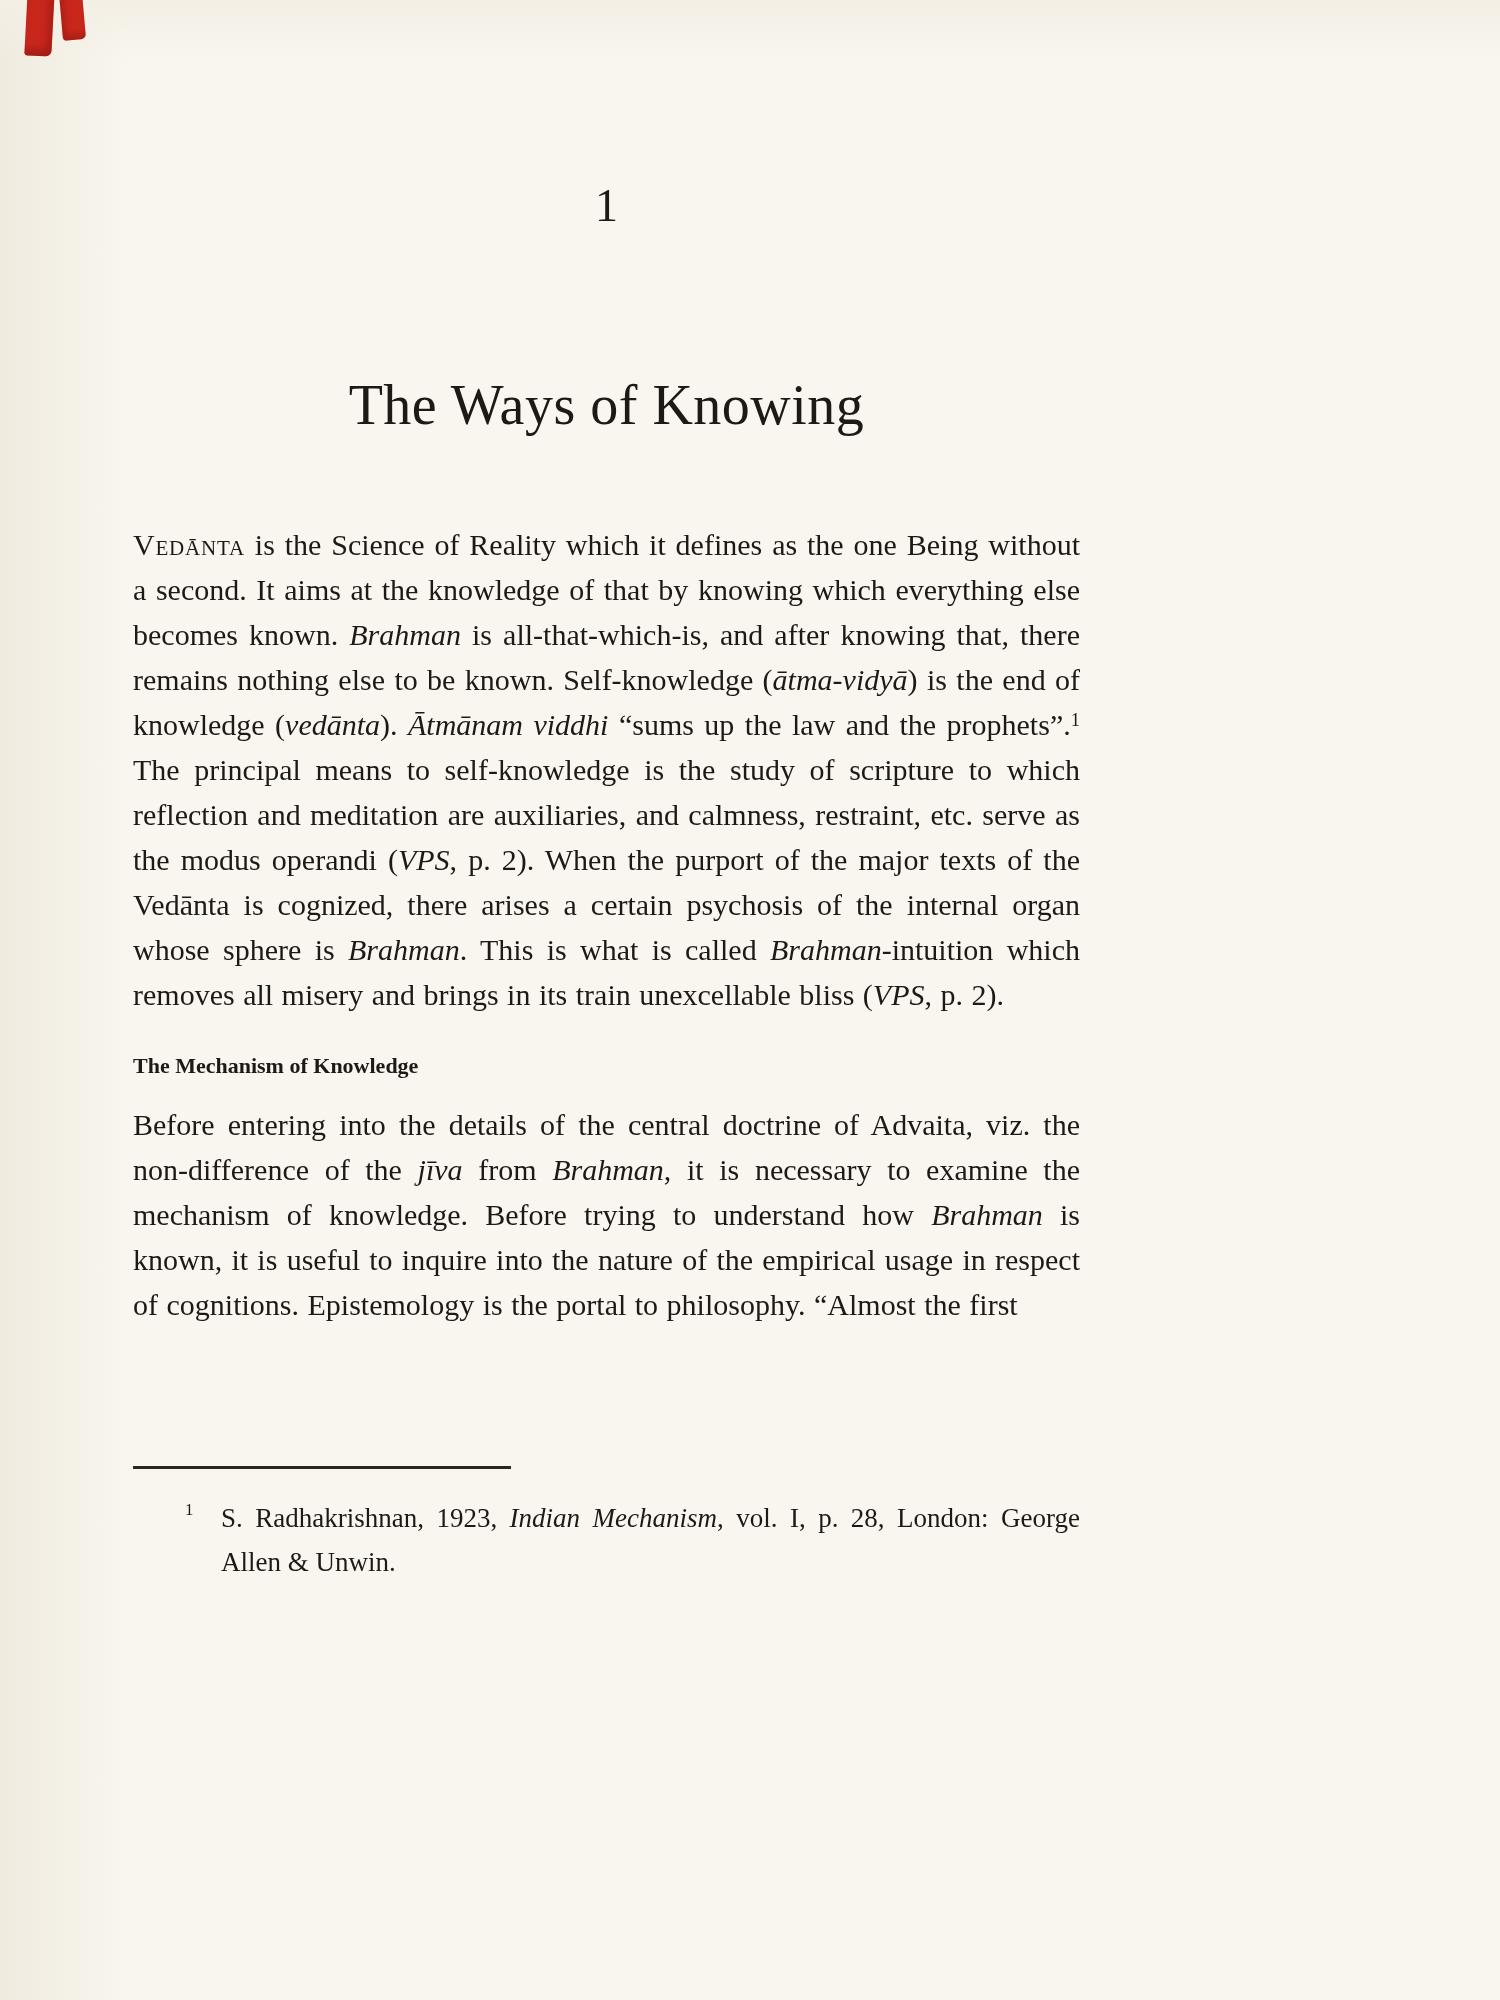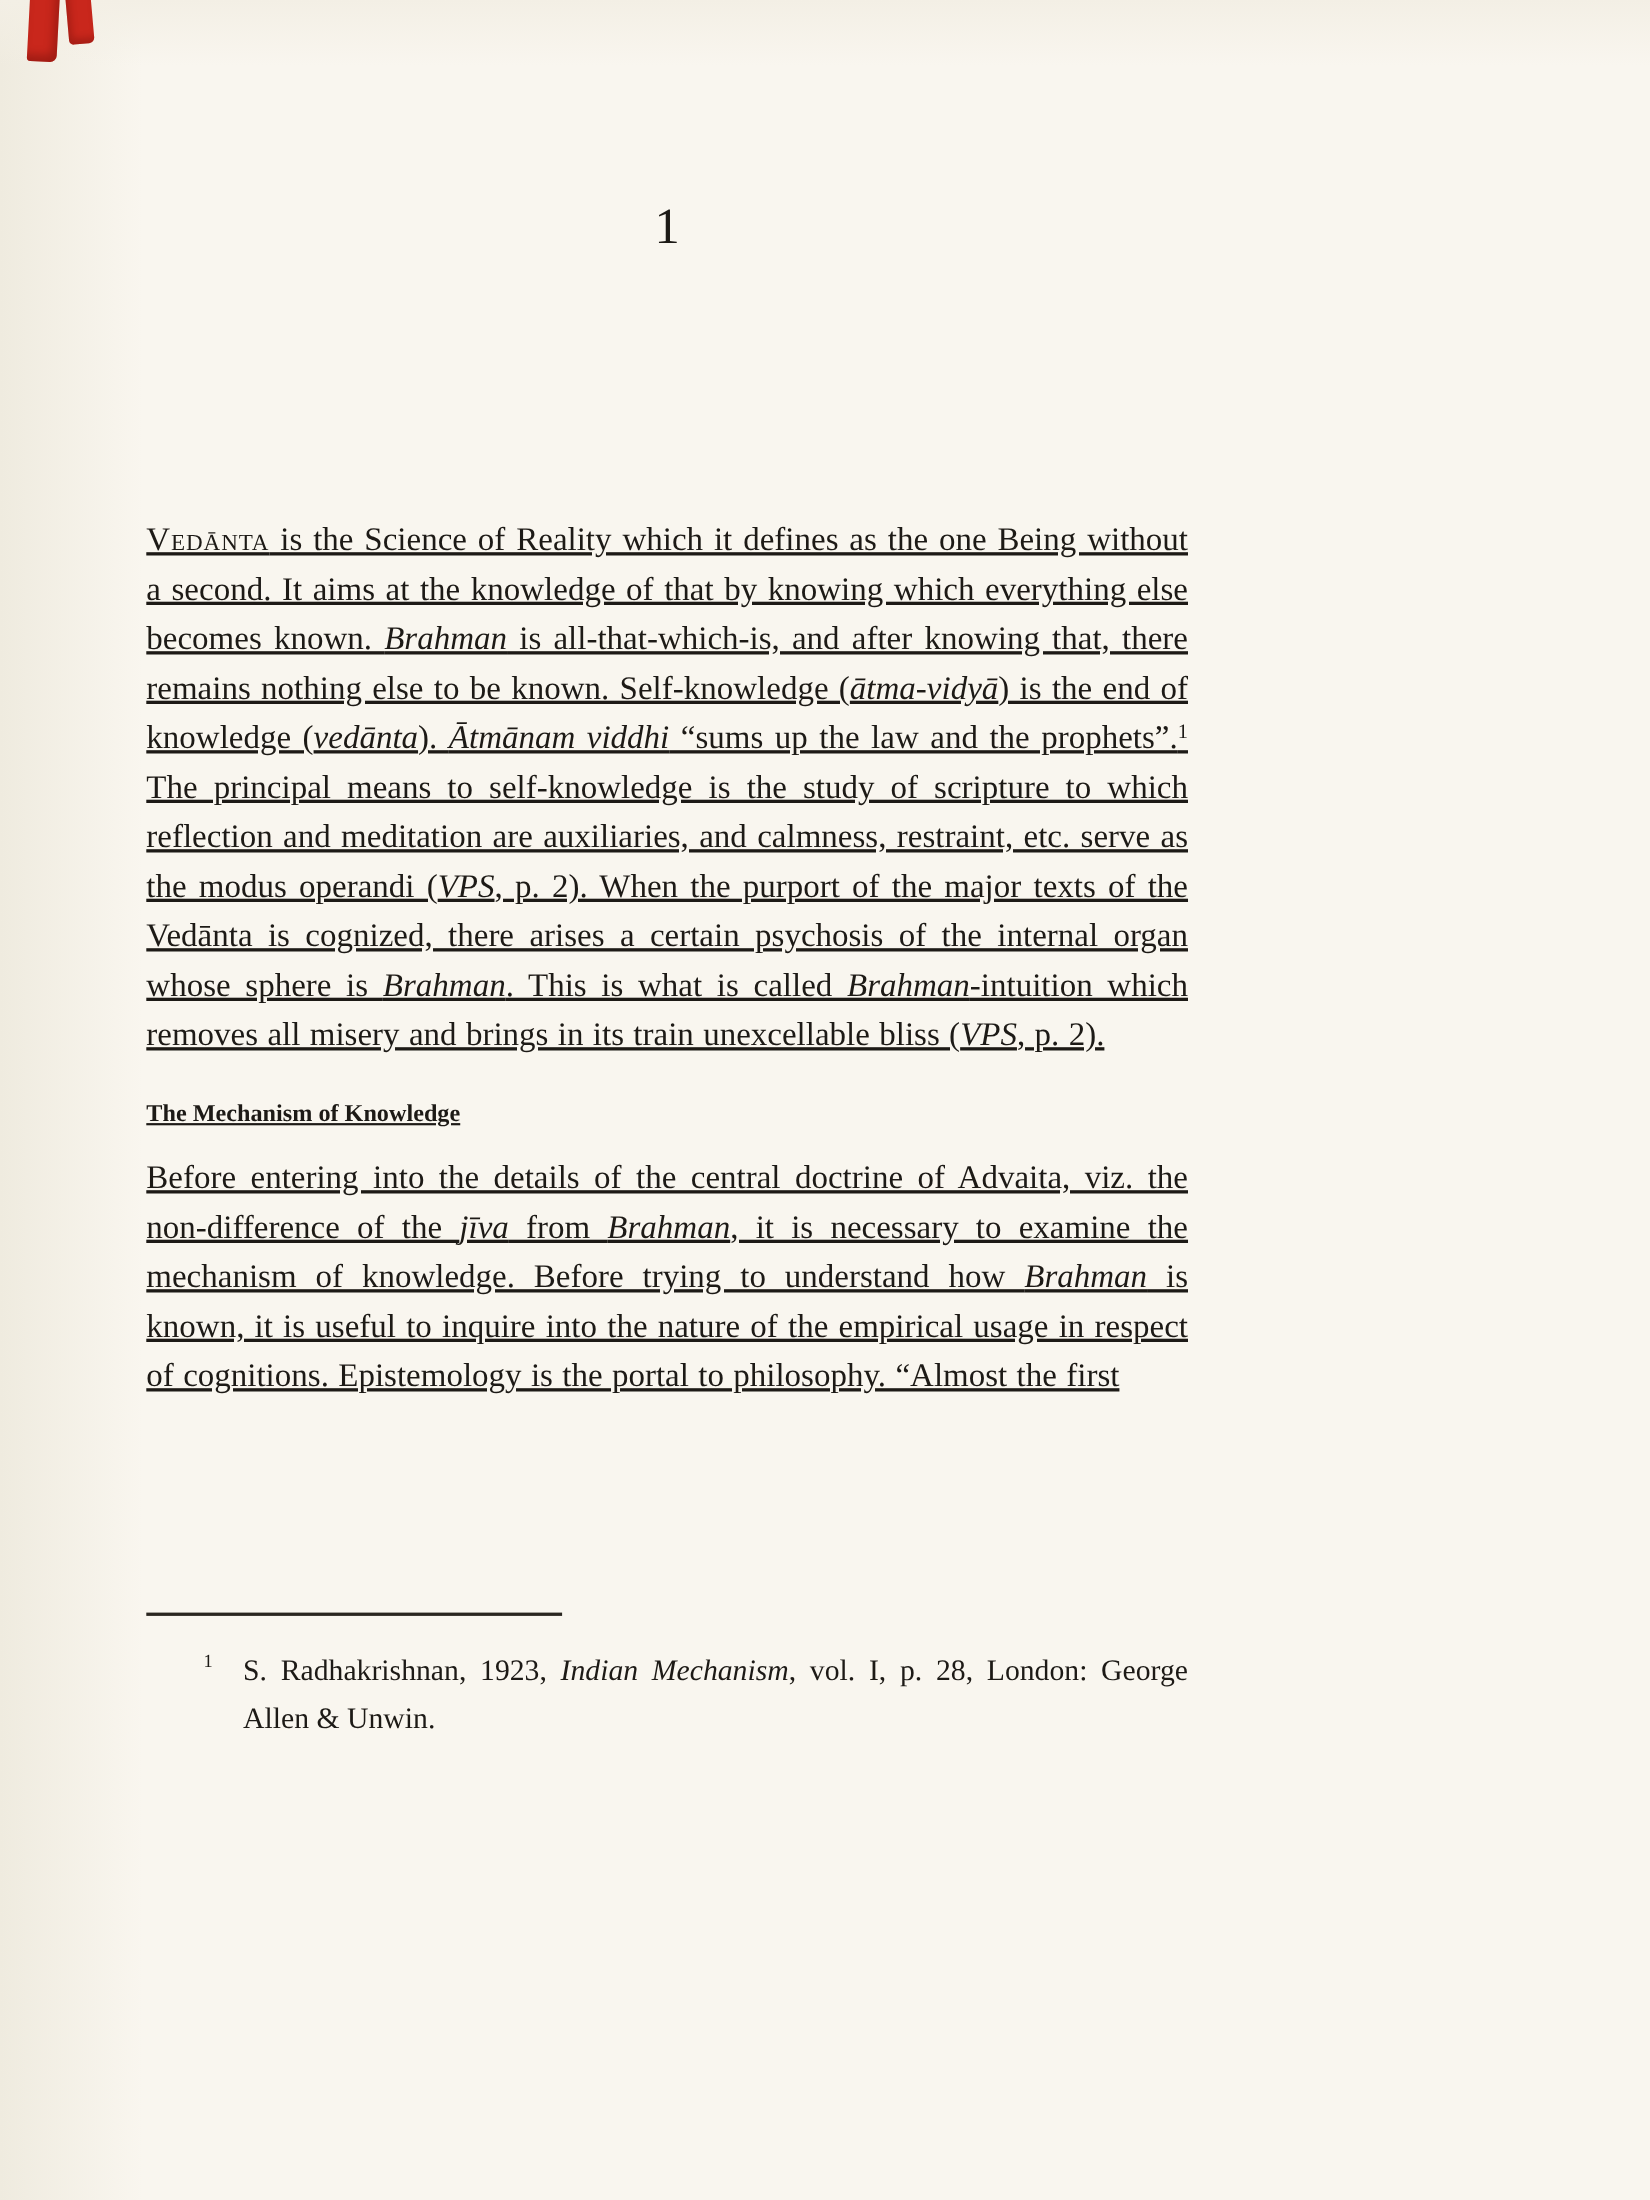--- a/index.html
+++ b/index.html
@@ -61,27 +61,26 @@
     width: 947px;
     margin: 0;
     text-align: center;
     font-size: 56px;
     font-weight: 400;
     line-height: 66px;
     letter-spacing: 0.5px;
   }
   .body {
     position: absolute;
-    top: 468px;
+    top: 522px;
     left: 133px;
     width: 947px;
     font-size: 30px;
     line-height: 45px;
     text-align: justify;
-    text-decoration: underline;
   }
   .para {
     margin: 0;
     word-spacing: 1px;
   }
   .heading {
     margin: 26px 0 14px 0;
     font-size: 22px;
     line-height: 45px;
     font-weight: 700;
@@ -126,20 +125,21 @@
 <body>
 
 <div class="page">
   <div class="edge-gradient"></div>
   <div class="top-shade"></div>
   <div class="red-mark mark-1"></div>
   <div class="red-mark mark-2"></div>
 
   <div class="chapter-number">1</div>
 
+  <h1 class="title">The Ways of Knowing</h1>
 
   <div class="body">
     <p class="para"><span class="seg-sc">Vedānta</span><span class="seg-n"> is the Science of Reality which it defines as the one Being without a second. It aims at the knowledge of that by knowing which everything else becomes known. </span><span class="seg-i">Brahman</span><span class="seg-n"> is all-that-which-is, and after knowing that, there remains nothing else to be known. Self-knowledge (</span><span class="seg-i">ātma-vidyā</span><span class="seg-n">) is the end of knowledge (</span><span class="seg-i">vedānta</span><span class="seg-n">). </span><span class="seg-i">Ātmānam viddhi</span><span class="seg-n"> “sums up the law and the prophets”.</span><sup class="seg-sup">1</sup><span class="seg-n"> The principal means to self-knowledge is the study of scripture to which reflection and meditation are auxiliaries, and calmness, restraint, etc. serve as the modus operandi (</span><span class="seg-i">VPS</span><span class="seg-n">, p. 2). When the purport of the major texts of the Vedānta is cognized, there arises a certain psychosis of the internal organ whose sphere is </span><span class="seg-i">Brahman</span><span class="seg-n">. This is what is called </span><span class="seg-i">Brahman</span><span class="seg-n">-intuition which removes all misery and brings in its train unexcellable bliss (</span><span class="seg-i">VPS</span><span class="seg-n">, p. 2).</span></p>
     <h2 class="heading">The Mechanism of Knowledge</h2>
     <p class="para"><span class="seg-n">Before entering into the details of the central doctrine of Advaita, viz. the non-difference of the </span><span class="seg-i">jīva</span><span class="seg-n"> from </span><span class="seg-i">Brahman</span><span class="seg-n">, it is necessary to examine the mechanism of knowledge. Before trying to understand how </span><span class="seg-i">Brahman</span><span class="seg-n"> is known, it is useful to inquire into the nature of the empirical usage in respect of cognitions. Epistemology is the portal to philosophy. “Almost the first</span></p>
   </div>
 
   <div class="fn-rule"></div>
 
   <div class="footnote">

